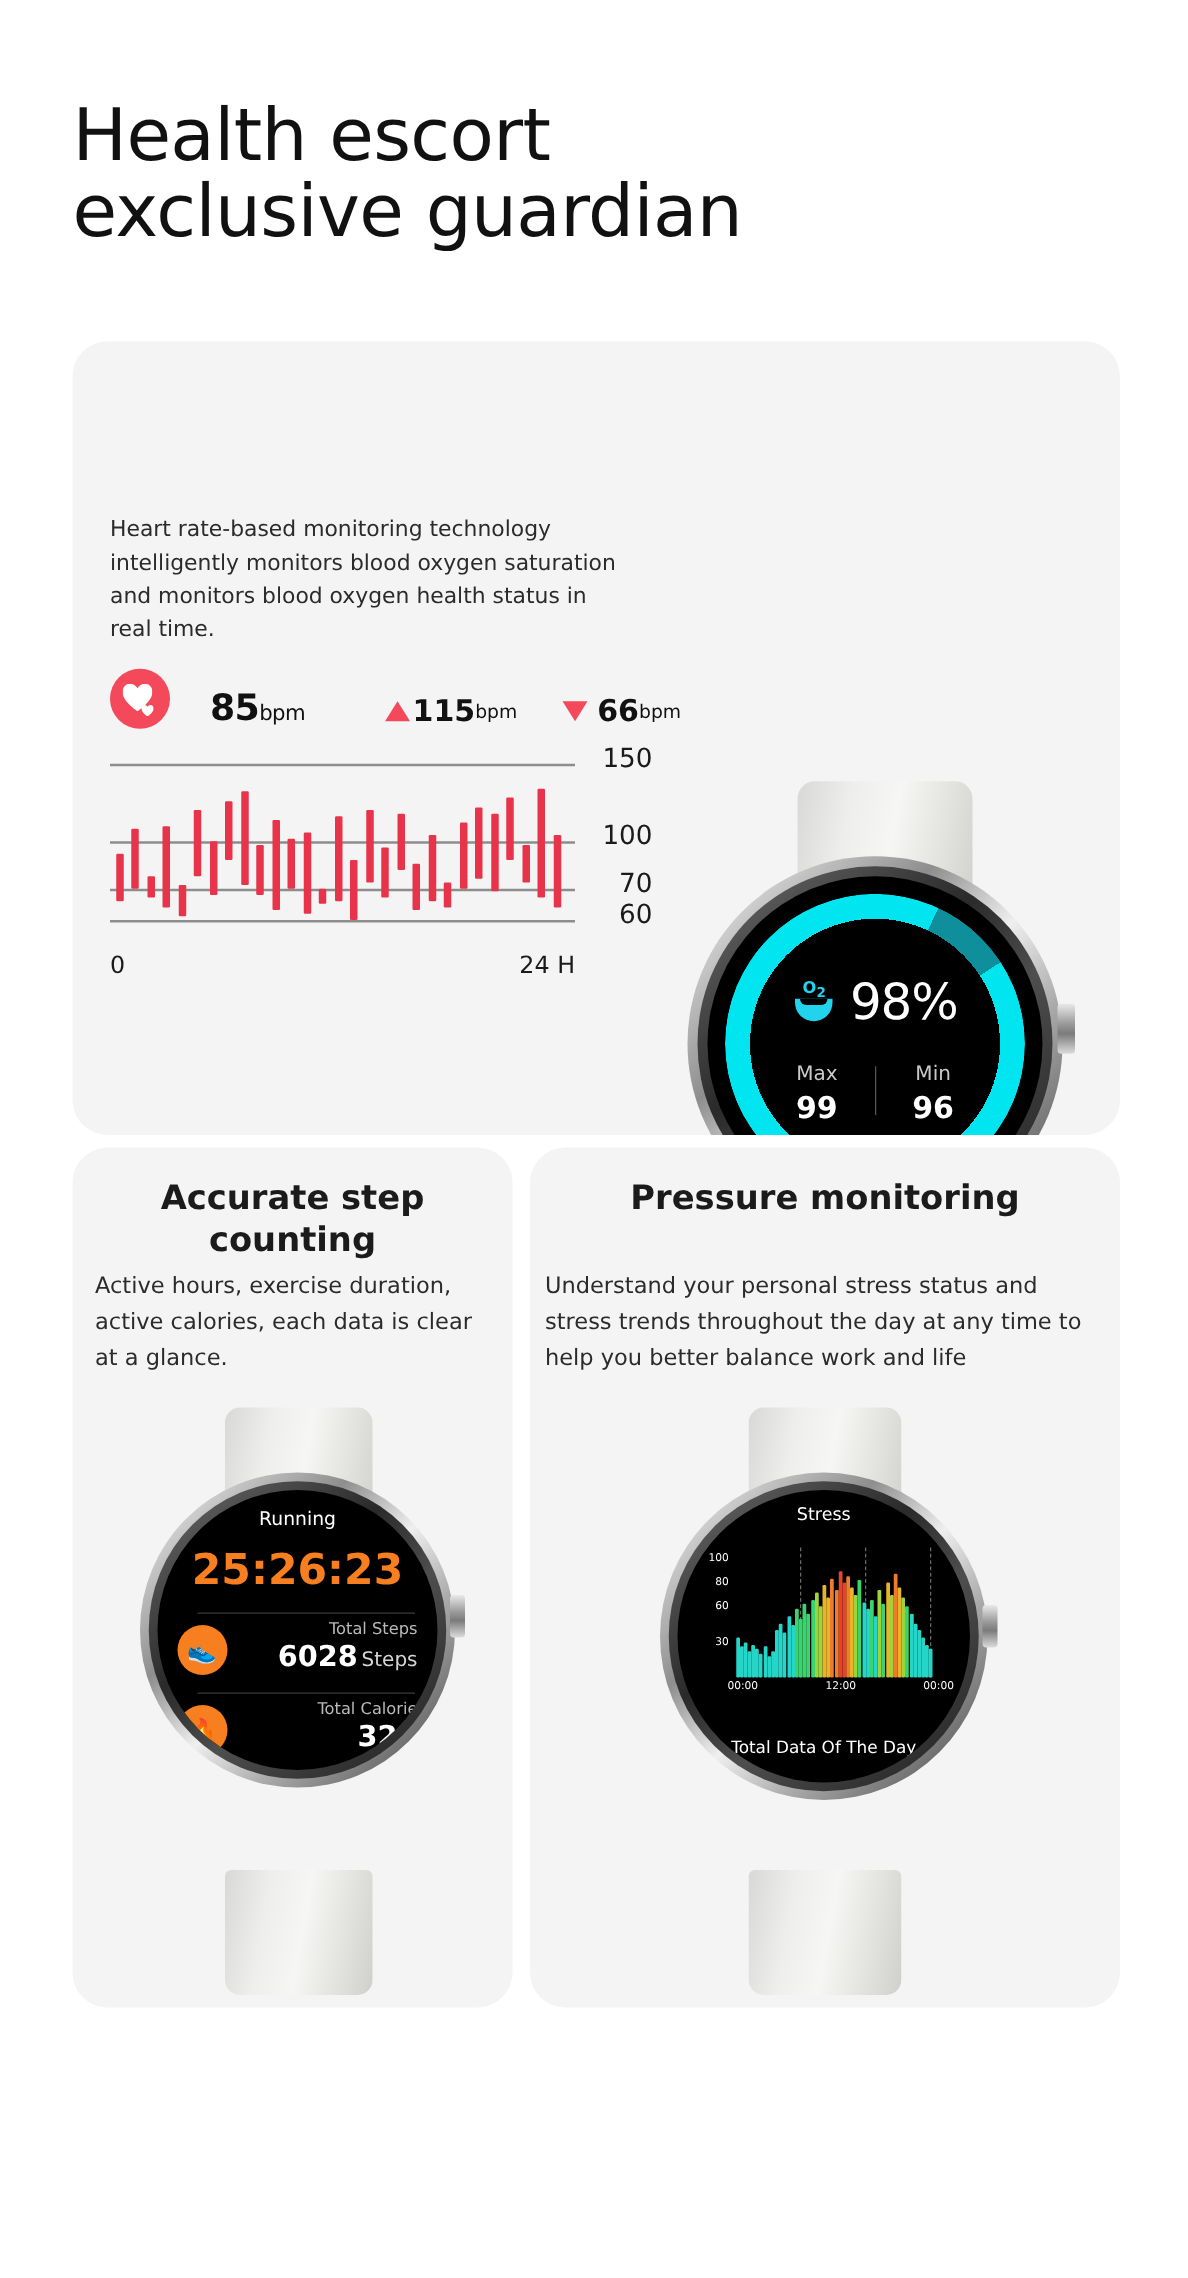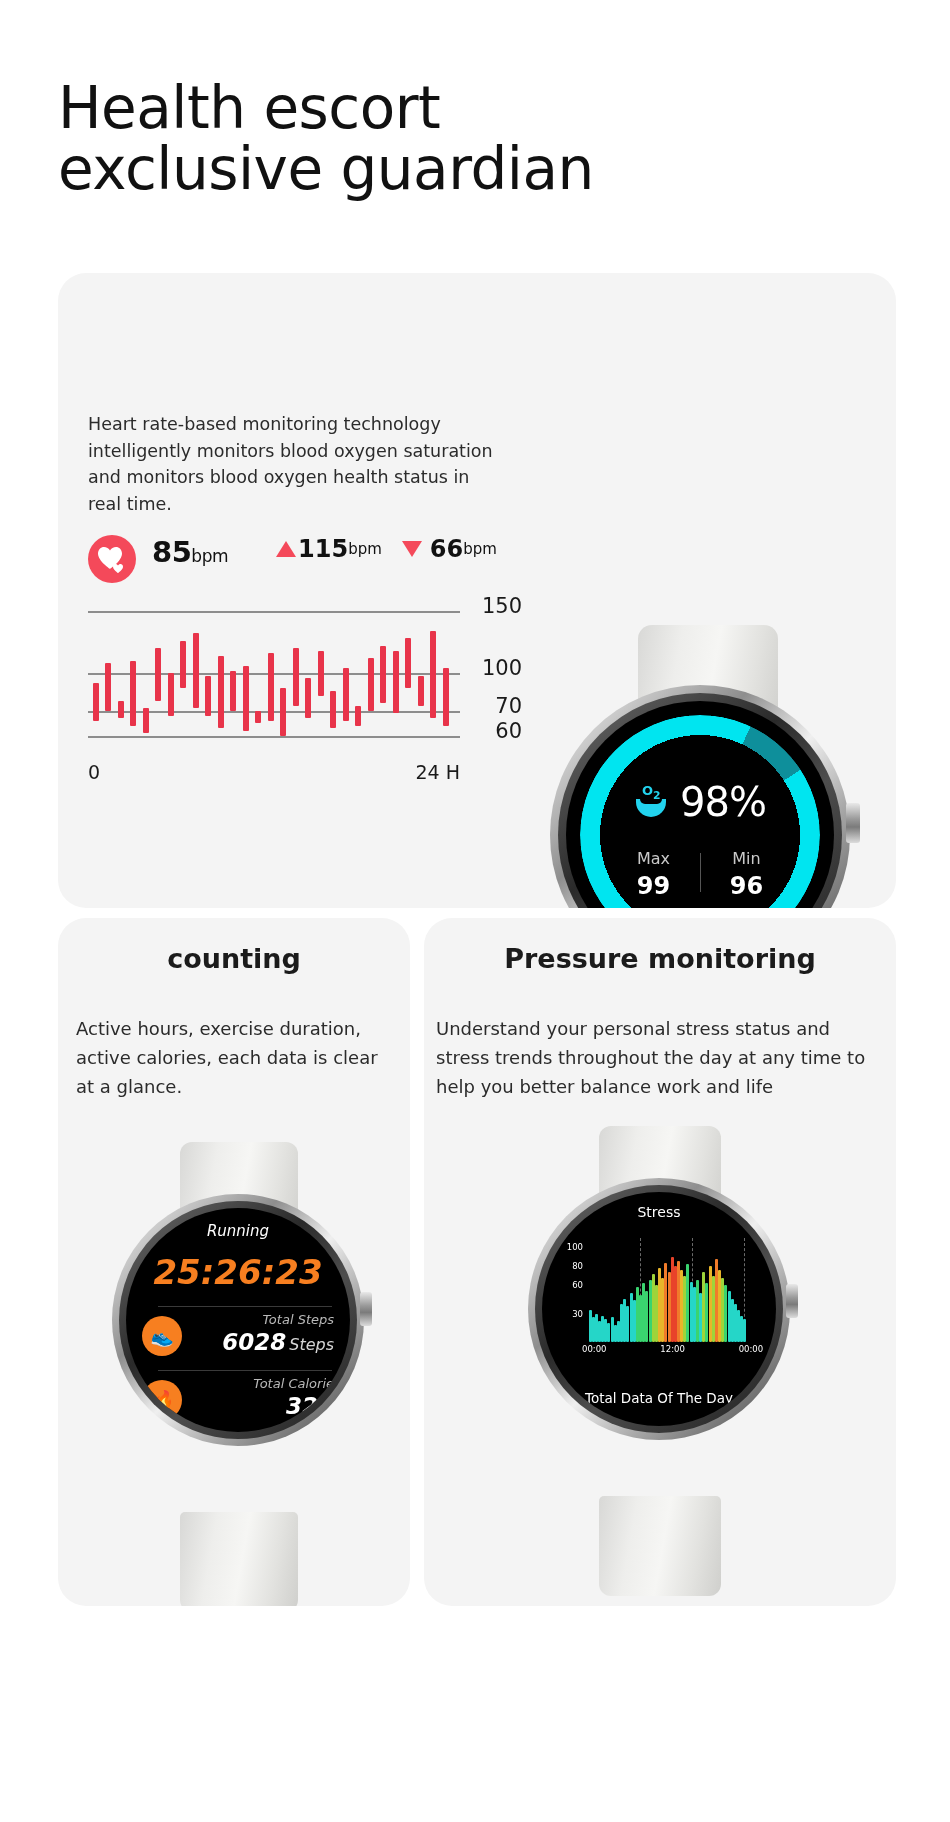--- a/index.html
+++ b/index.html
@@ -33,21 +33,21 @@
     position: absolute; left: 30px; top: 38px;
     font-size: 32px; font-weight: 700; color: #1b1b1b; line-height: 1.22;
     width: 470px;
   }
   .ox-desc {
     position: absolute; left: 30px; top: 138px; width: 420px;
     font-size: 17.5px; line-height: 1.52; color: #2b2b2b;
   }
 
   
-  .hr-row { position: absolute; left: 30px; top: 262px; display: flex; align-items: flex-start; }
+  .hr-row { position: absolute; left: 30px; top: 262px; display: flex; align-items: flex-end; gap: 16px; }
   .heart-badge {
     width: 48px; height: 48px; border-radius: 50%;
     background: #f4495a; position: relative; flex: 0 0 auto;
   }
   .heart-badge .h1, .heart-badge .h2 {
     position: absolute; background: #fff;
   }
   .heart-badge .h1 {
     width: 24px; height: 22px; left: 10px; top: 12px;
     clip-path: path("M12 22 C12 22 0 14.2 0 6.6 C0 2.6 2.9 0 6 0 C8.4 0 10.9 1.4 12 3.6 C13.1 1.4 15.6 0 18 0 C21.1 0 24 2.6 24 6.6 C24 14.2 12 22 12 22 Z");
@@ -146,21 +146,21 @@
     position: absolute; left: 0; right: 0; top: 24px; text-align: center;
     font-size: 27px; font-weight: 700; color: #1b1b1b; line-height: 1.25; padding: 0 18px;
   }
   .bt-desc {
     position: absolute; top: 96px; font-size: 18px; line-height: 1.62; color: #2b2b2b;
   }
   #card-steps .bt-desc { left: 18px; right: 14px; }
   #card-stress .bt-desc { left: 12px; right: 10px; }
 
   
-  #watch-steps { left: 36px; top: 224px; width: 290px; height: 470px; font-style: italic; }
+  #watch-steps { left: 36px; top: 208px; width: 290px; height: 470px; }
   #watch-steps .band-top { top: 0; width: 118px; height: 112px; border-radius: 12px 12px 5px 5px; }
   #watch-steps .band-bottom { bottom: 0; width: 118px; height: 100px; border-radius: 5px 5px 12px 12px; }
   #watch-steps .case { left: 18px; top: 52px; width: 252px; height: 252px; }
   #watch-steps .case-inner { left: 25px; top: 59px; width: 238px; height: 238px; }
   #watch-steps .screen { left: 32px; top: 66px; width: 224px; height: 224px; }
   #watch-steps .crown { left: 266px; top: 150px; width: 12px; height: 34px; }
   .run-label { position: absolute; left: 0; right: 0; top: 14px; text-align: center; color: #fff; font-size: 15px; }
   .run-time {
     position: absolute; left: 0; right: 0; top: 44px; text-align: center;
     color: #f77f20; font-size: 34px; font-weight: 700; letter-spacing: 0px;
@@ -301,20 +301,21 @@
             <div class="v">96</div>
           </div>
         </div>
 
       </div>
     </div>
   </section>
 
   <section class="card" id="card-steps">
     <div class="bt-title">
+      <div>Accurate step</div>
       <div>counting</div>
     </div>
     <p class="bt-desc">Active hours, exercise duration, active calories, each data is clear at a glance.</p>
 
     <div class="watch" id="watch-steps">
       <div class="band-top"></div>
       <div class="band-bottom"></div>
       <div class="case"></div>
       <div class="case-inner"></div>
       <div class="crown"></div>

